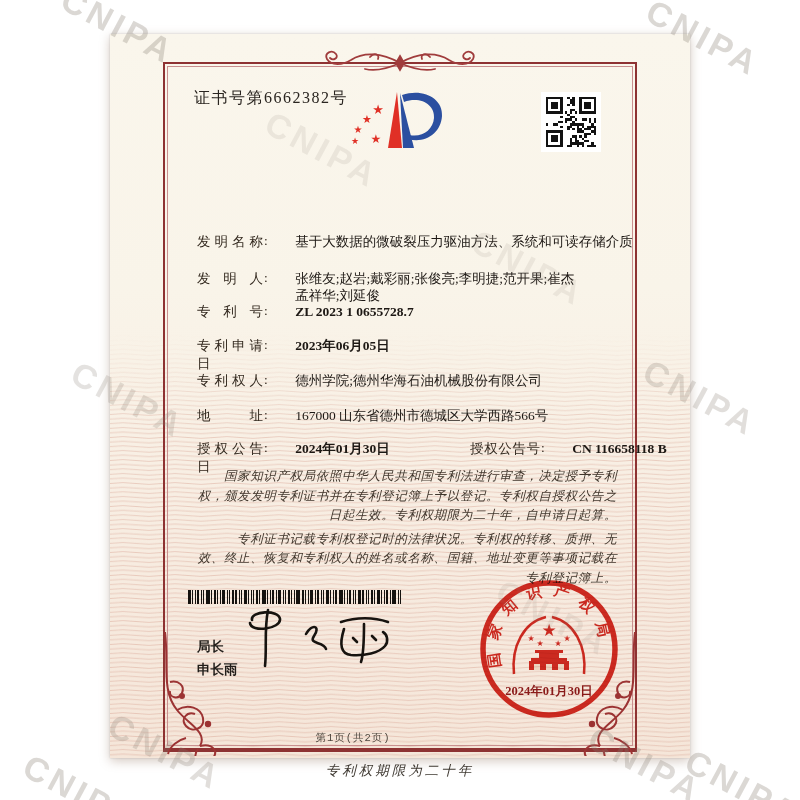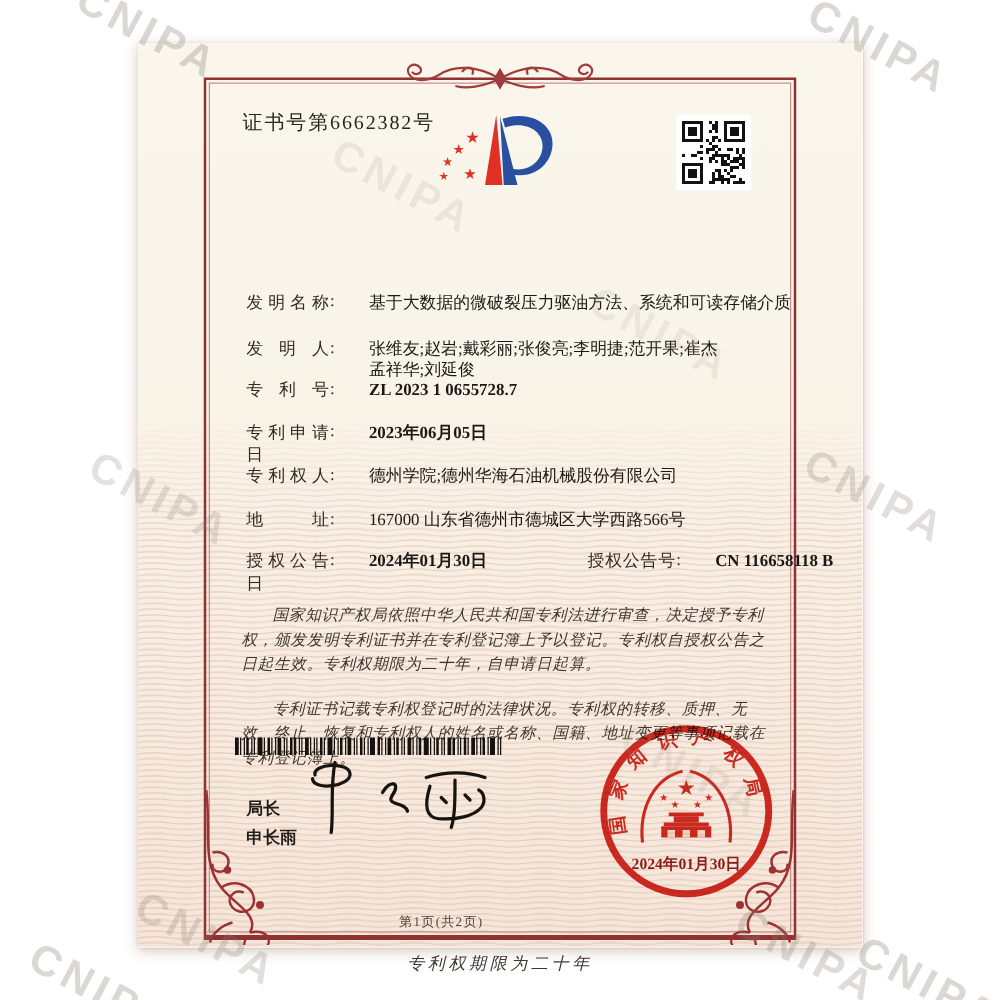--- a/index.html
+++ b/index.html
@@ -29,30 +29,30 @@
   .flabel{display:inline-block;width:66px;text-align:justify;text-align-last:justify;
           vertical-align:top;color:#33291f;}
   .fcolon{display:inline-block;vertical-align:top;margin-left:1px;color:#33291f;}
   .fvalue{display:inline-block;vertical-align:top;margin-left:24px;max-width:350px;
           white-space:pre-line;line-height:17px;color:#1d1814;font-weight:600;}
   .fcell2{position:absolute;left:273px;top:0;white-space:nowrap;}
   .fcell2 .flabel{width:70px;}
   
   .legal{position:absolute;left:83px;top:433px;width:424px;font-size:12.5px;line-height:19.5px;
          color:#40362c;font-style:italic;letter-spacing:.6px;}
-  .legal p{margin:16px 0 4px 0;text-indent:2em;}
+  .legal p{margin:0 0 4px 0;text-indent:2em;text-align:right;}
   
   .barcode{position:absolute;left:78px;top:556px;height:14px;display:flex;align-items:stretch;}
   .barcode i{display:block;background:#15120f;margin:0;}
   .director{position:absolute;left:87px;top:601px;font-family:"Liberation Sans",sans-serif;
             font-size:13.5px;font-weight:600;color:#221e1a;line-height:23px;}
   .sig{position:absolute;left:128px;top:562px;}
   .sealwrap{position:absolute;left:364px;top:540px;mix-blend-mode:multiply;opacity:.96;}
   .pagenum{position:absolute;left:53px;top:697px;width:380px;text-align:center;
-           font-size:10.5px;color:#4e463e;letter-spacing:1px;}
+           font-size:10.5px;color:#4e463e;letter-spacing:1px;font-family:Liberation Mono, monospace;}
   .contnote{position:absolute;left:0;top:762px;width:800px;text-align:center;font-size:13.5px;
             font-style:italic;letter-spacing:3px;color:#3e3831;z-index:3;}
   .orn{position:absolute;pointer-events:none;}
 </style>
 </head>
 <body>
 
 <div class="stage">
 
   <div class="paper">

